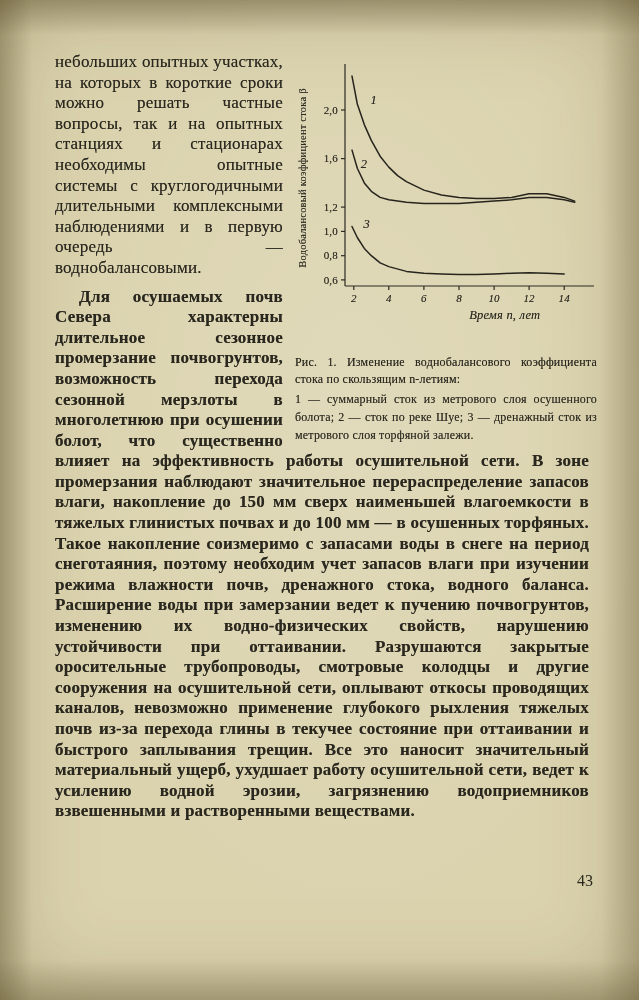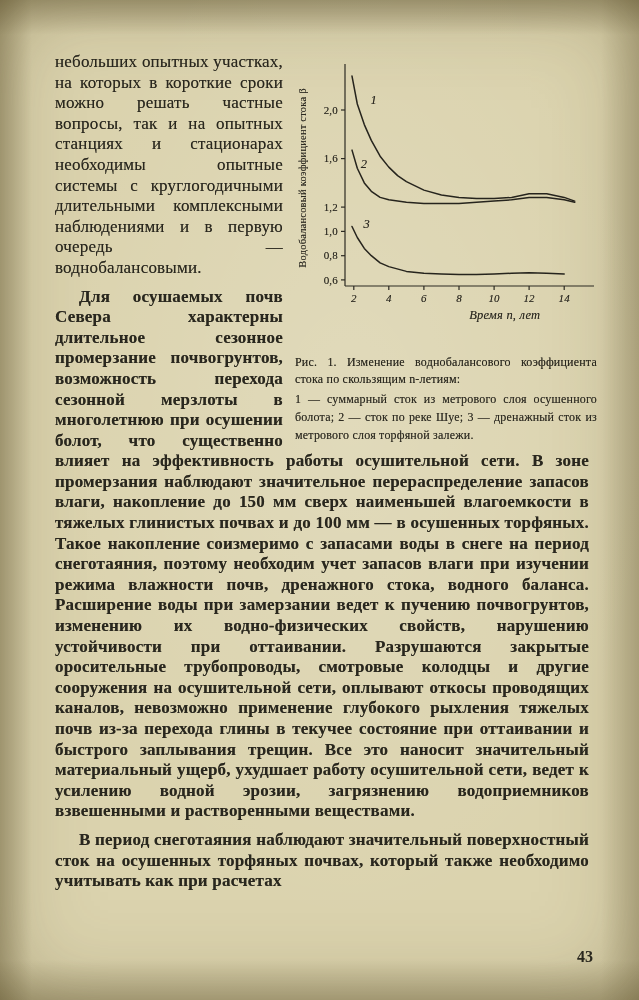--- a/index.html
+++ b/index.html
@@ -49,24 +49,23 @@
   }
   .cap-legend{
     font-size:12px;
     line-height:18px;
     text-align:justify;
     margin-top:1px;
     color:#2d2b22;
   }
   .page-number{
     position:absolute;
-    right:46px; top:948px;
+    right:46px; top:872px;
     font-size:16px;
     color:#29271e;
-    font-weight:bold;
   }
   
   .axis{stroke:#2c2a22;stroke-width:1.2;fill:none;}
   .tick{font-family:"Liberation Serif","DejaVu Serif",serif;font-size:11px;fill:#2c2a22;}
   .italic{font-style:italic;}
   .axlabel{font-family:"Liberation Serif","DejaVu Serif",serif;font-size:10.5px;fill:#2c2a22;}
   .xaxlabel{font-family:"Liberation Serif","DejaVu Serif",serif;font-size:12.5px;font-style:italic;fill:#2c2a22;}
   .curve{fill:none;stroke:#26241d;stroke-width:1.5;stroke-linejoin:round;stroke-linecap:round;}
   .curvelabel{font-family:"Liberation Serif","DejaVu Serif",serif;font-size:12.5px;font-style:italic;fill:#2c2a22;}
 </style>
@@ -118,18 +117,17 @@
           </svg>
       </div>
       <figcaption>
         <div class="cap-title">Рис. 1. Изменение воднобалансового коэффициента стока по скользящим n-летиям:</div>
         <div class="cap-legend">1 — суммарный сток из метрового слоя осушенного болота; 2 — сток по реке Шуе; 3 — дренажный сток из метрового слоя торфяной залежи.</div>
       </figcaption>
     </figure>
 
     <p>небольших опытных участках, на которых в короткие сроки можно решать частные вопросы, так и на опытных станциях и стационарах необходимы опытные системы с круглогодичными длительными комплексными наблюдениями и в первую очередь — воднобалансовыми.</p>
     <p class="indent">Для осушаемых почв Севера характерны длительное сезонное промерзание почвогрунтов, возможность перехода сезонной мерзлоты в многолетнюю при осушении болот, что существенно влияет на эффективность работы осушительной сети. В зоне промерзания наблюдают значительное перераспределение запасов влаги, накопление до 150 мм сверх наименьшей влагоемкости в тяжелых глинистых почвах и до 100 мм — в осушенных торфяных. Такое накопление соизмеримо с запасами воды в снеге на период снеготаяния, поэтому необходим учет запасов влаги при изучении режима влажности почв, дренажного стока, водного баланса. Расширение воды при замерзании ведет к пучению почвогрунтов, изменению их водно-физических свойств, нарушению устойчивости при оттаивании. Разрушаются закрытые оросительные трубопроводы, смотровые колодцы и другие сооружения на осушительной сети, оплывают откосы проводящих каналов, невозможно применение глубокого рыхления тяжелых почв из-за перехода глины в текучее состояние при оттаивании и быстрого заплывания трещин. Все это наносит значительный материальный ущерб, ухудшает работу осушительной сети, ведет к усилению водной эрозии, загрязнению водоприемников взвешенными и растворенными веществами.</p>
-    <p class="indent">В период снеготаяния наблюдают значительный поверхностный сток на осушенных торфяных почвах, который также необходимо учитывать как при расчетах</p>
 
   </main>
 
   <div class="page-number">43</div>
 </div>
 
 </body></html>

